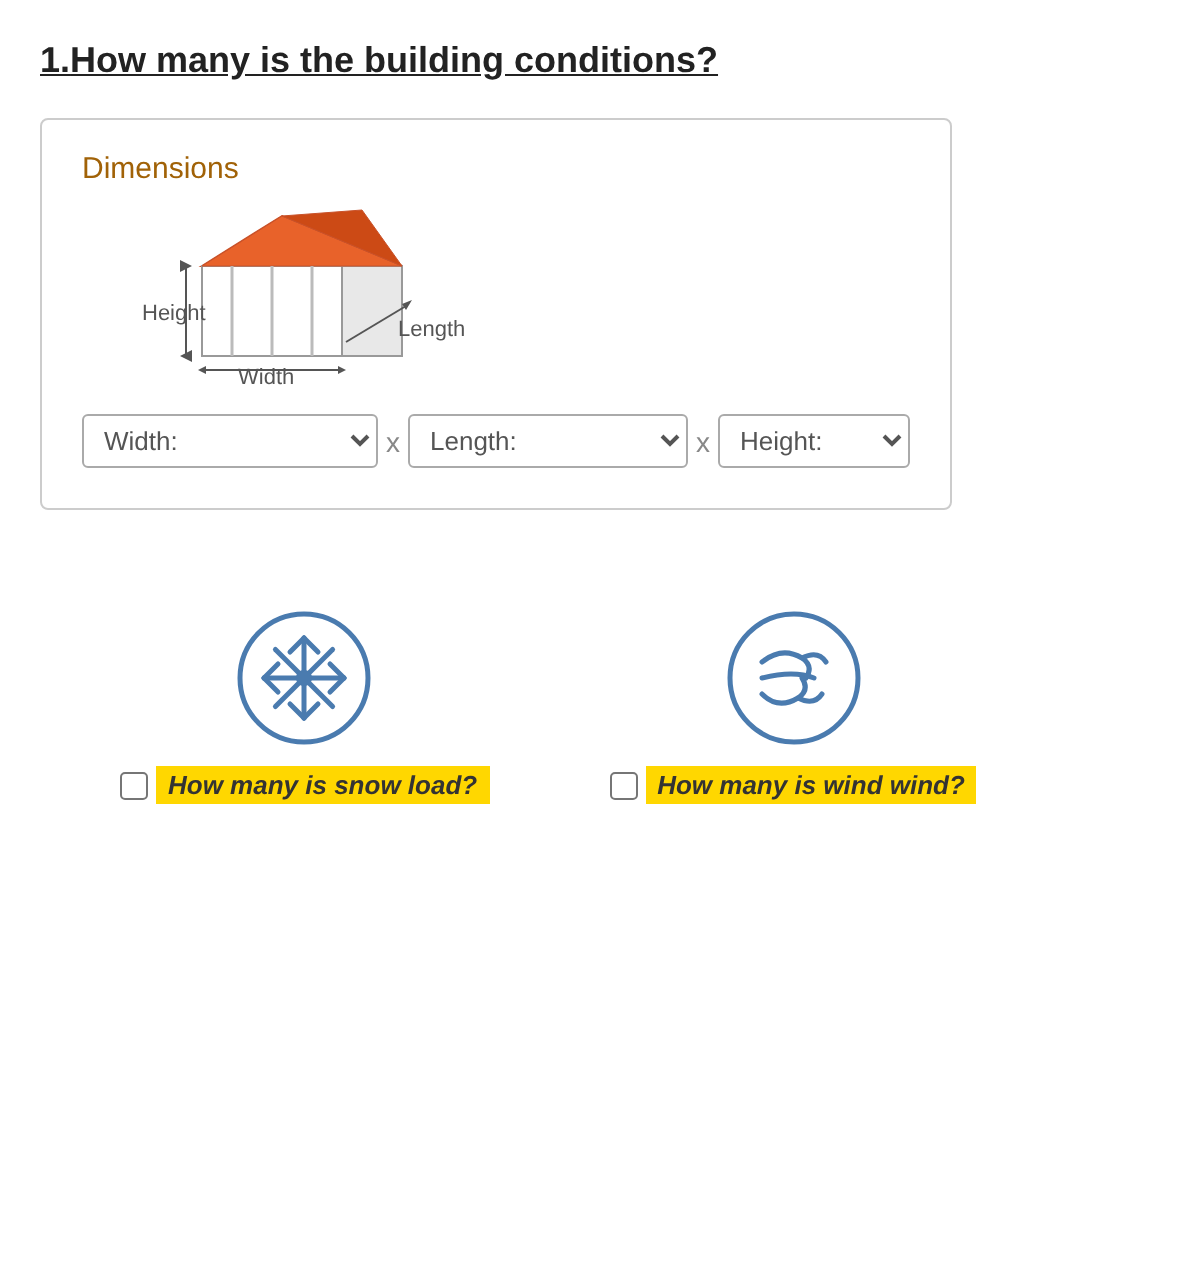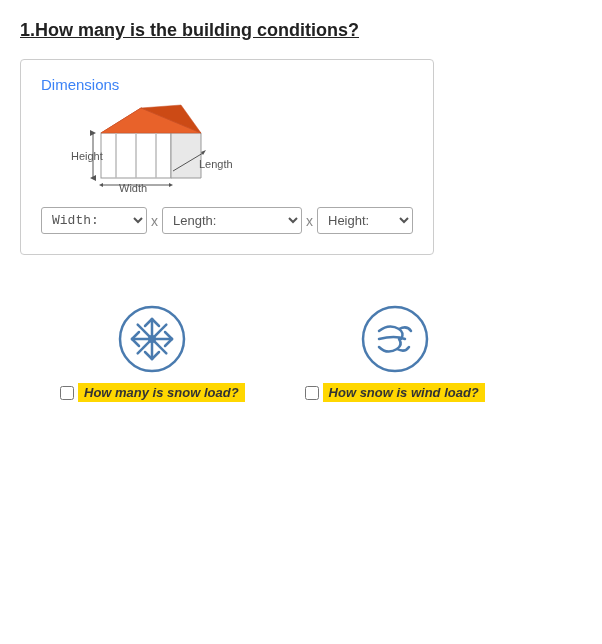--- a/index.html
+++ b/index.html
@@ -24,21 +24,21 @@
 
     .dimensions-box {
       border: 1px solid #ccc;
       border-radius: 4px;
       padding: 16px 20px 20px 20px;
       margin-bottom: 10px;
       display: inline-block;
       min-width: 400px;
     }
     .dimensions-label {
-      color: #3b82f6;
+      color: #a16207;
       font-size: 15px;
       margin-bottom: 10px;
     }
 
     
     .building-illustration {
       display: flex;
       justify-content: flex-start;
       margin-bottom: 14px;
     }
@@ -52,22 +52,21 @@
     .dropdowns-row select {
       border: 1px solid #aaa;
       border-radius: 3px;
       padding: 4px 6px;
       font-size: 13px;
       color: #555;
       background: #fff;
       cursor: pointer;
     }
     .dropdowns-row select:first-child {
-      width: 106px;
-      font-family: Liberation Mono, monospace;
+      width: 148px;
     }
     .dropdowns-row select:nth-child(3) {
       width: 140px;
     }
     .dropdowns-row select:last-child {
       width: 96px;
     }
     .times-sep {
       color: #888;
       font-size: 14px;
@@ -254,18 +253,18 @@
           <path d="M38,24 Q46,20 50,26"></path>
 
           <path d="M18,34 Q34,30 44,34"></path>
 
           <path d="M18,42 Q26,50 36,44 Q42,40 38,34"></path>
           <path d="M36,44 Q44,48 48,42"></path>
         </g>
       </svg>
       <div class="condition-label">
         <input type="checkbox" style="">
-        <span class="condition-label-text">How snow is wind load?</span>
+        <span class="condition-label-text">How many is wind wind?</span>
       </div>
     </div>
 
   </div>
 </div>
 
 </body></html>

